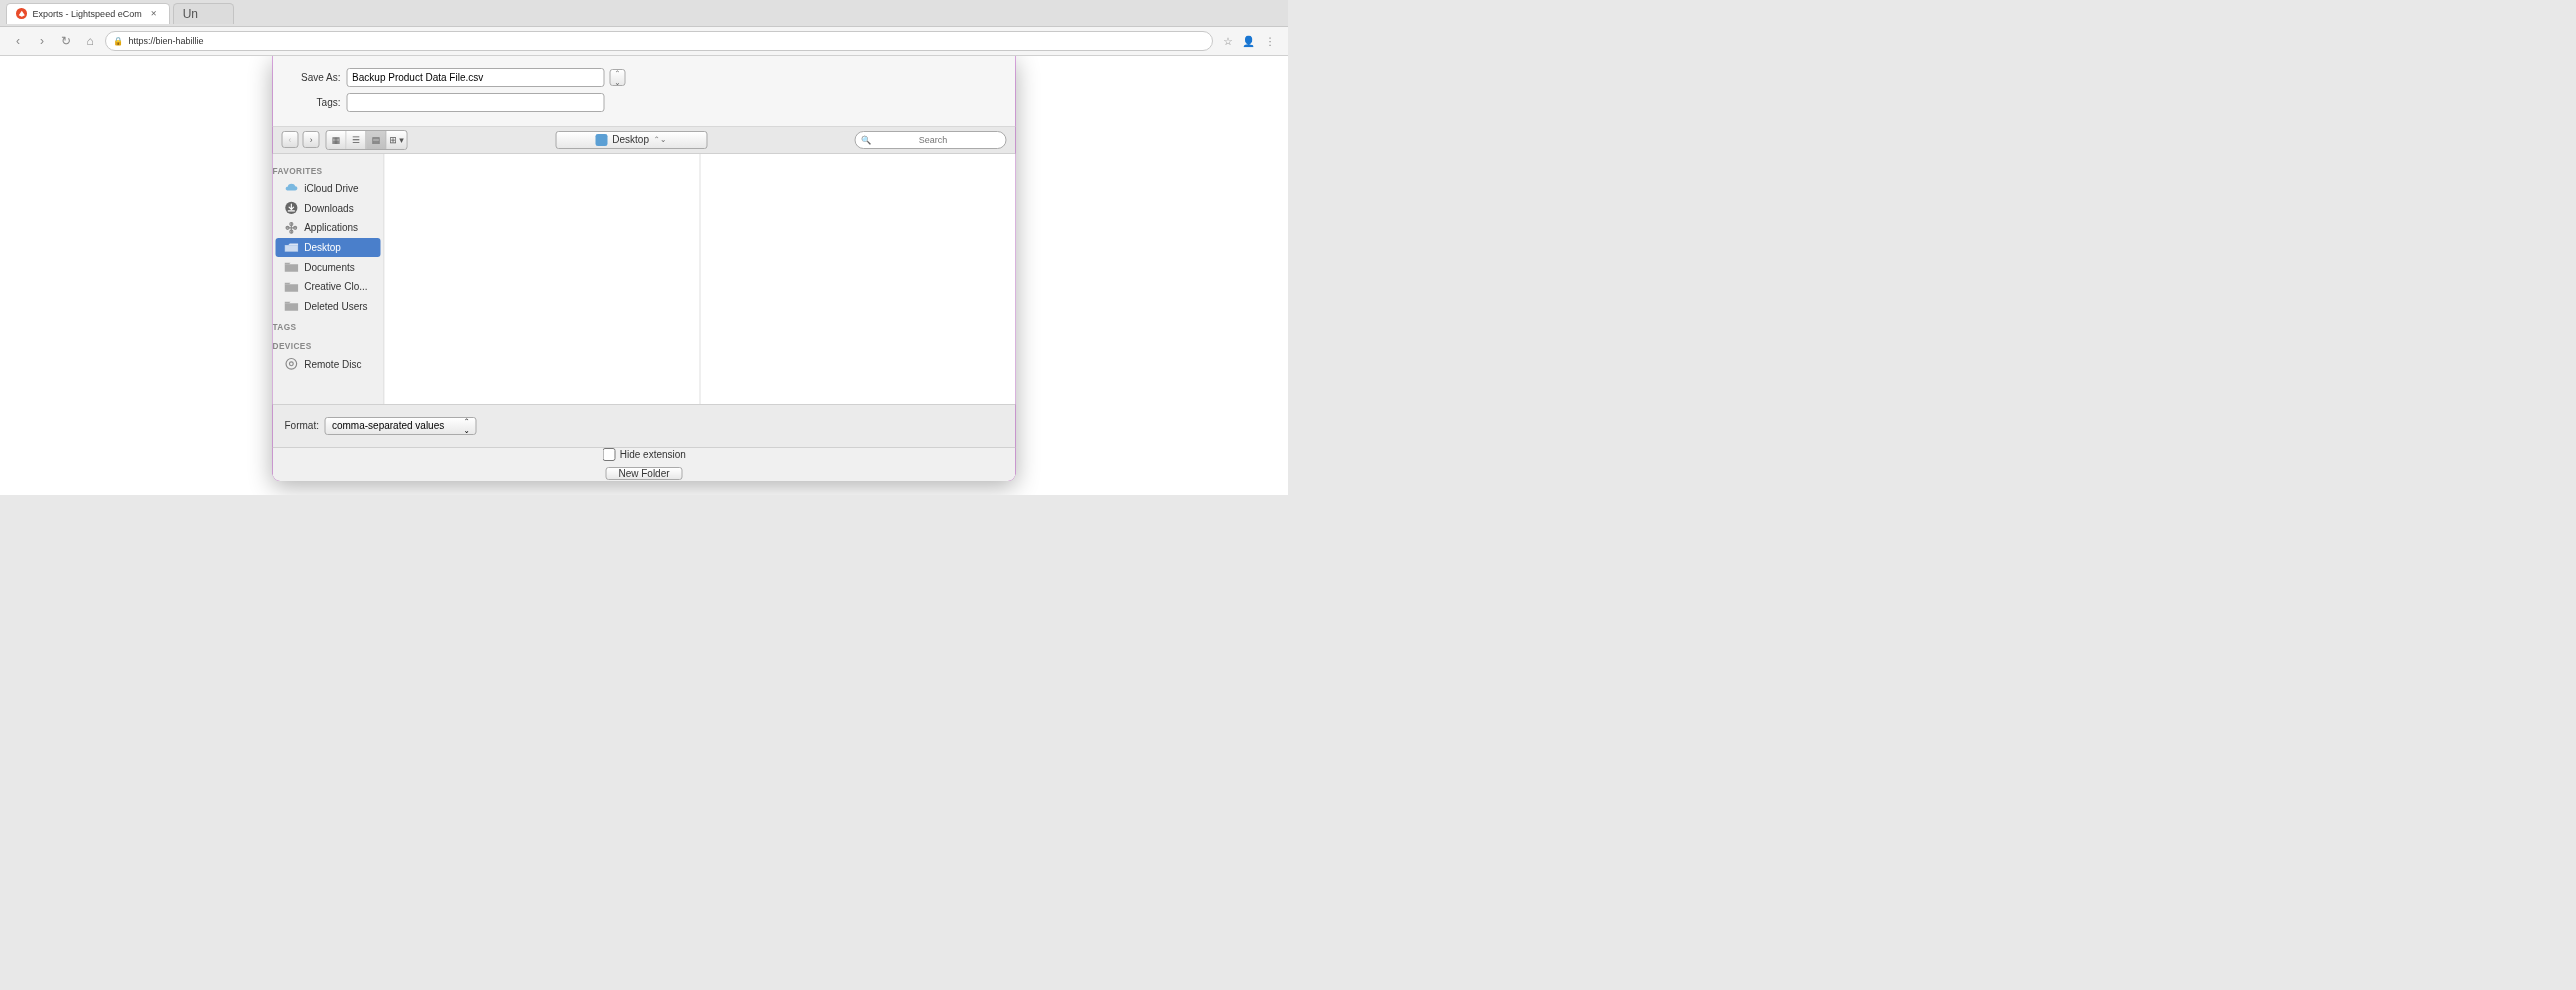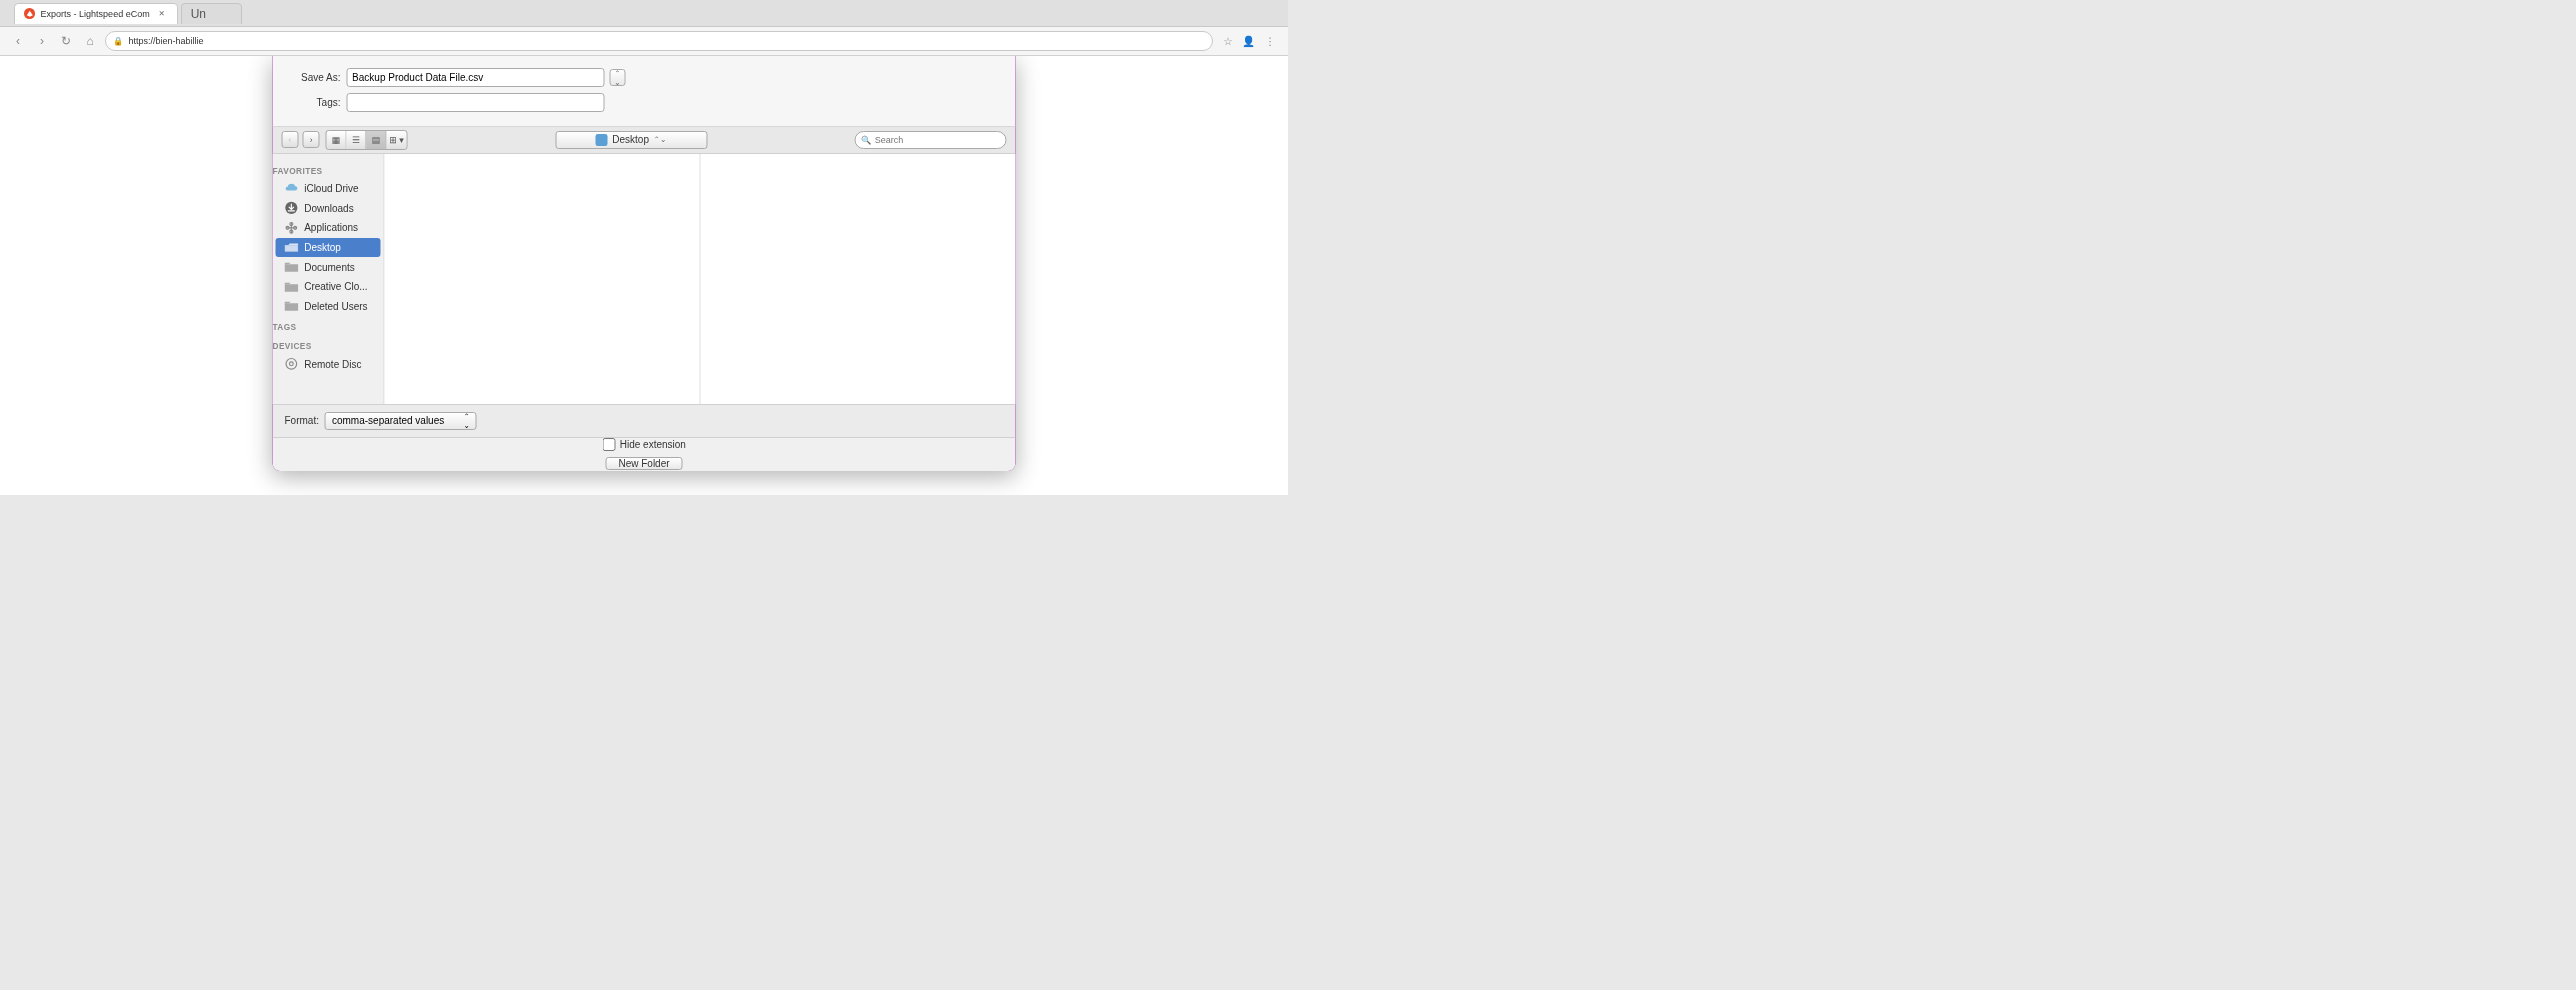--- a/index.html
+++ b/index.html
@@ -19,21 +19,21 @@
       background: #f2f2f2;
       display: flex;
       flex-direction: column;
     }
 
     .browser-titlebar {
       background: #e0e0e0;
       height: 27px;
       display: flex;
       align-items: center;
-      padding: 0 14px;
+      padding: 0 6px;
       gap: 6px;
       border-bottom: 0.8px solid #c8c8c8;
     }
 
     .tab-bar {
       display: flex;
       align-items: center;
       gap: 3px;
       flex: 1;
     }
@@ -345,20 +345,21 @@
       font-size: 8.3px;
     }
 
     .search-input {
       border: none;
       outline: none;
       font-size: 9px;
       width: 100%;
       background: transparent;
       color: #888;
+      margin-left: 44px;
     }
 
     
     .dialog-body {
       display: flex;
       height: 250px;
       background: white;
     }
 
     
@@ -418,21 +419,21 @@
       border-right: 0.8px solid #e0e0e0;
     }
 
     .content-pane:last-child {
       border-right: none;
     }
 
     
     .dialog-format-bar {
       background: #ebebeb;
-      height: 34px;
+      height: 44px;
       display: flex;
       align-items: center;
       padding: 0 12px;
       border-top: 0.8px solid #d0d0d0;
       border-bottom: 0.8px solid #d0d0d0;
     }
 
     .format-label {
       font-size: 10px;
       color: #333;

